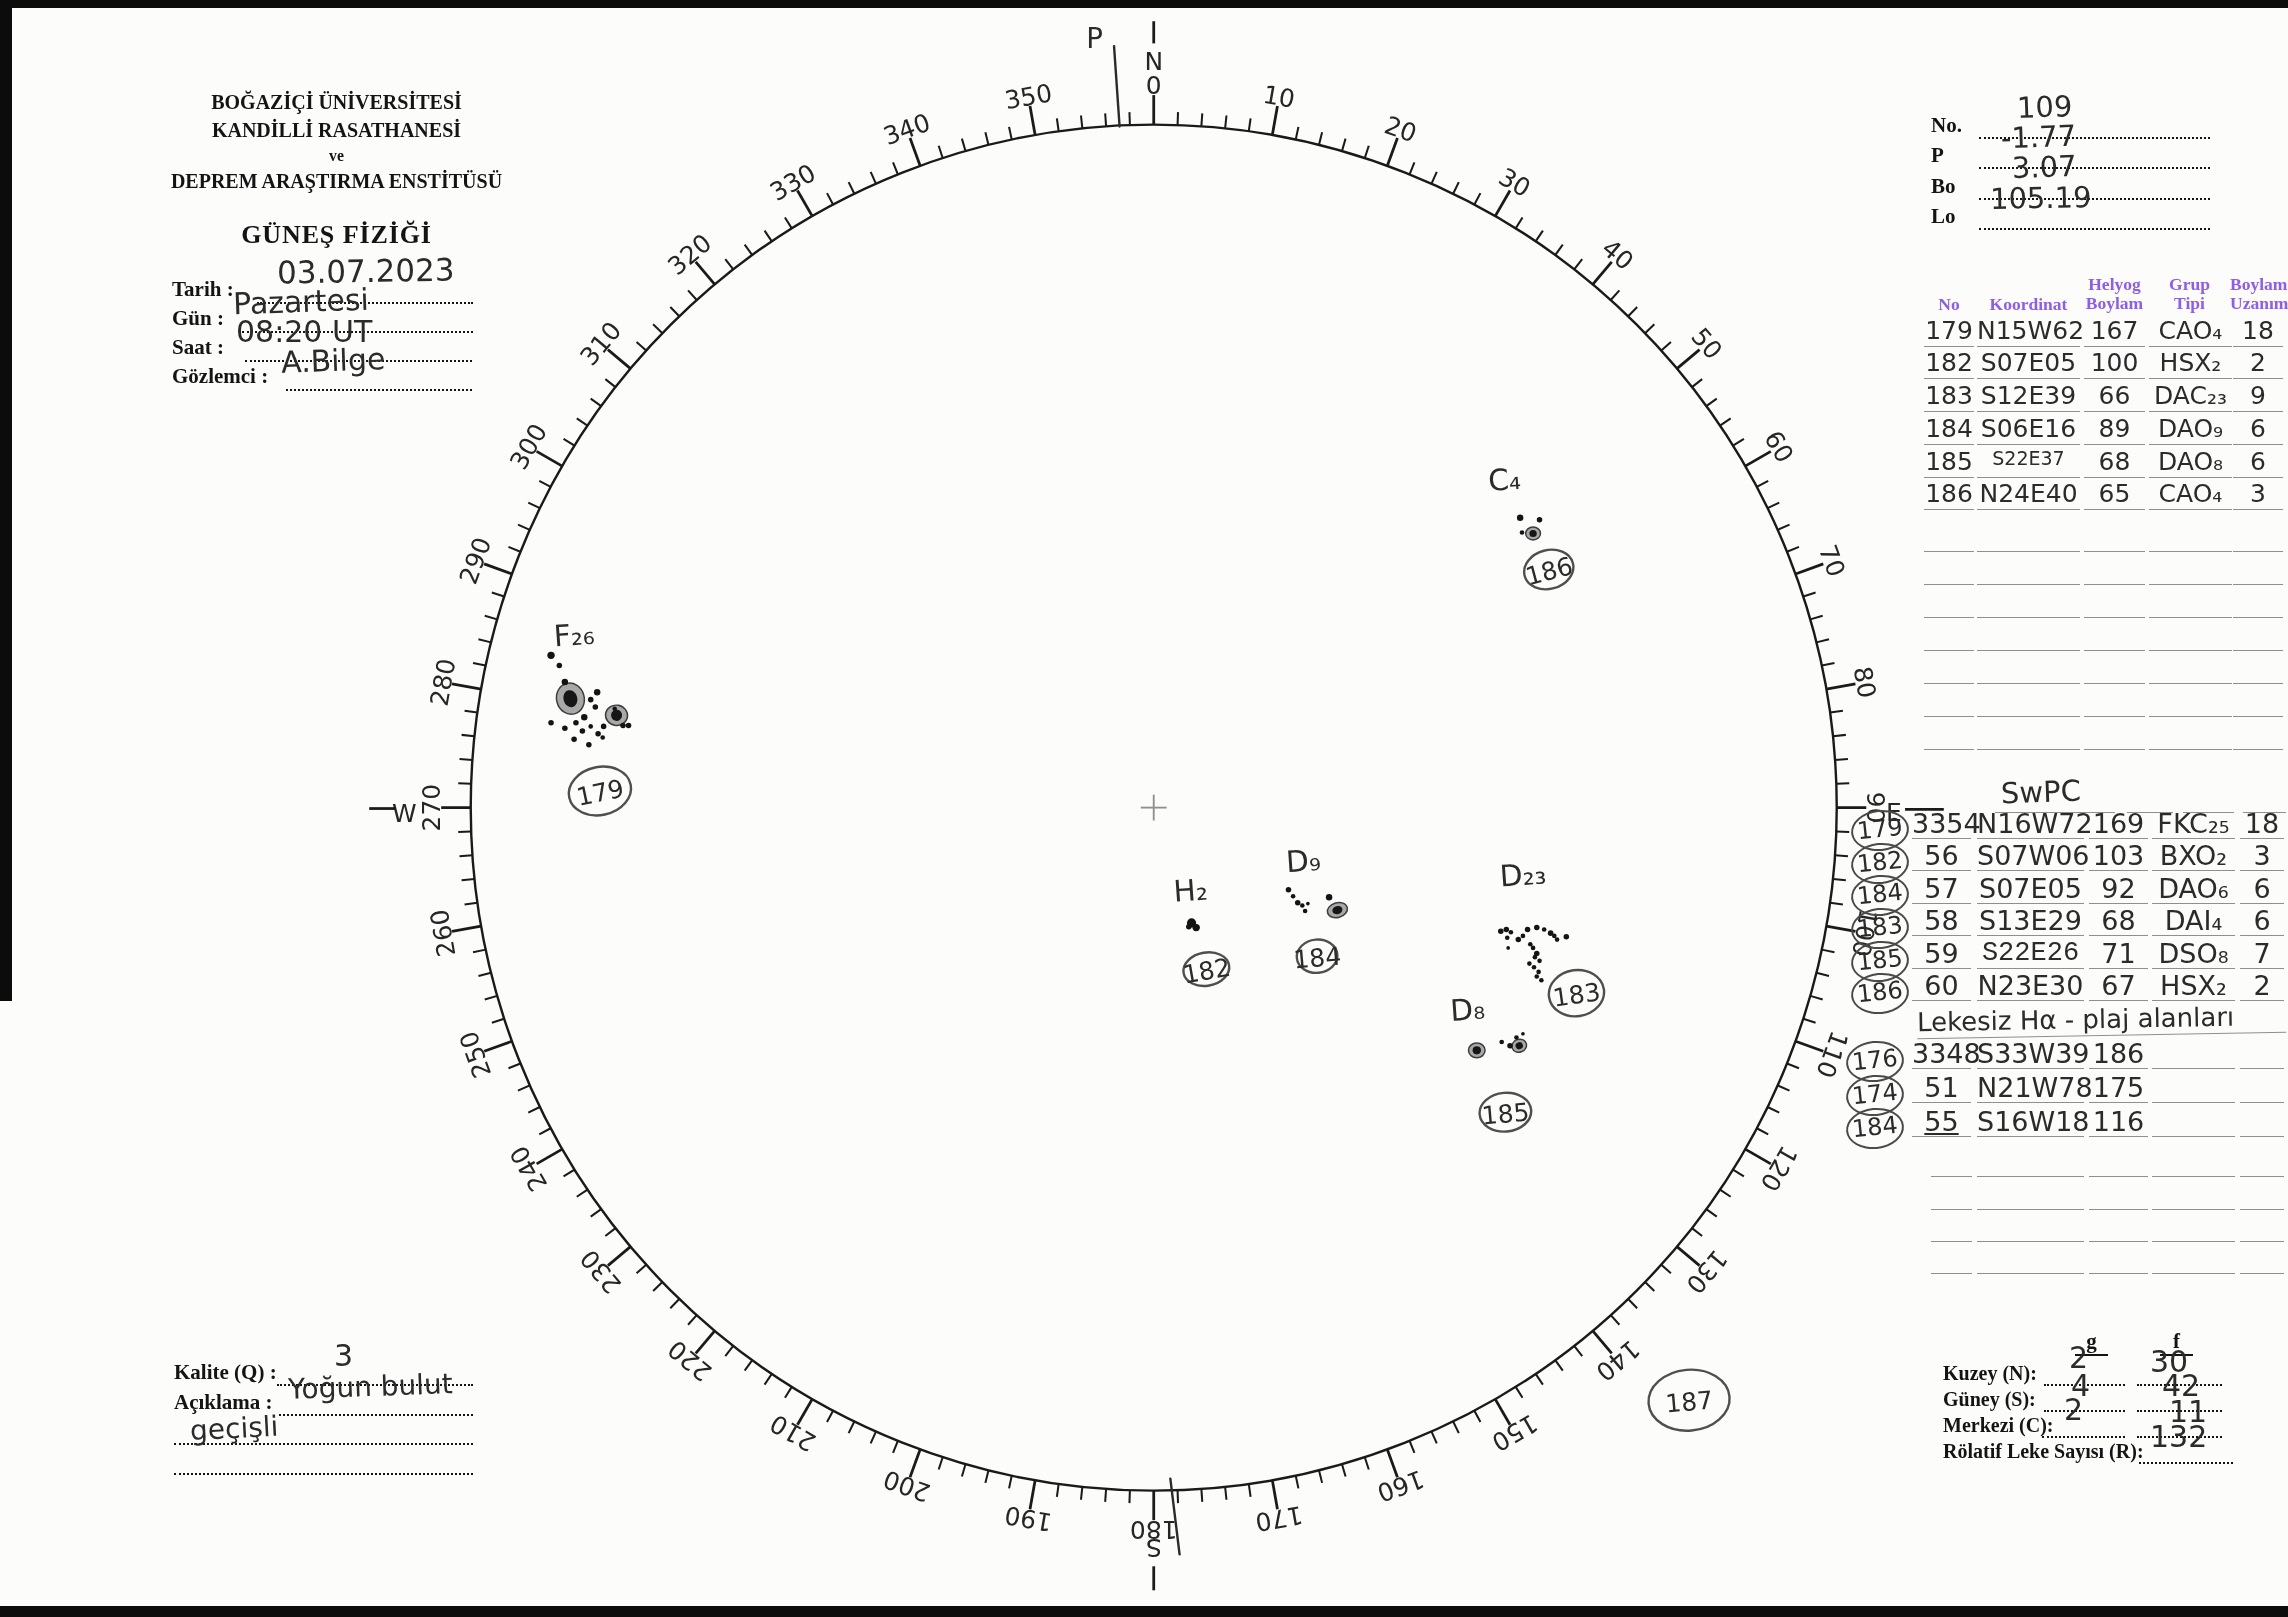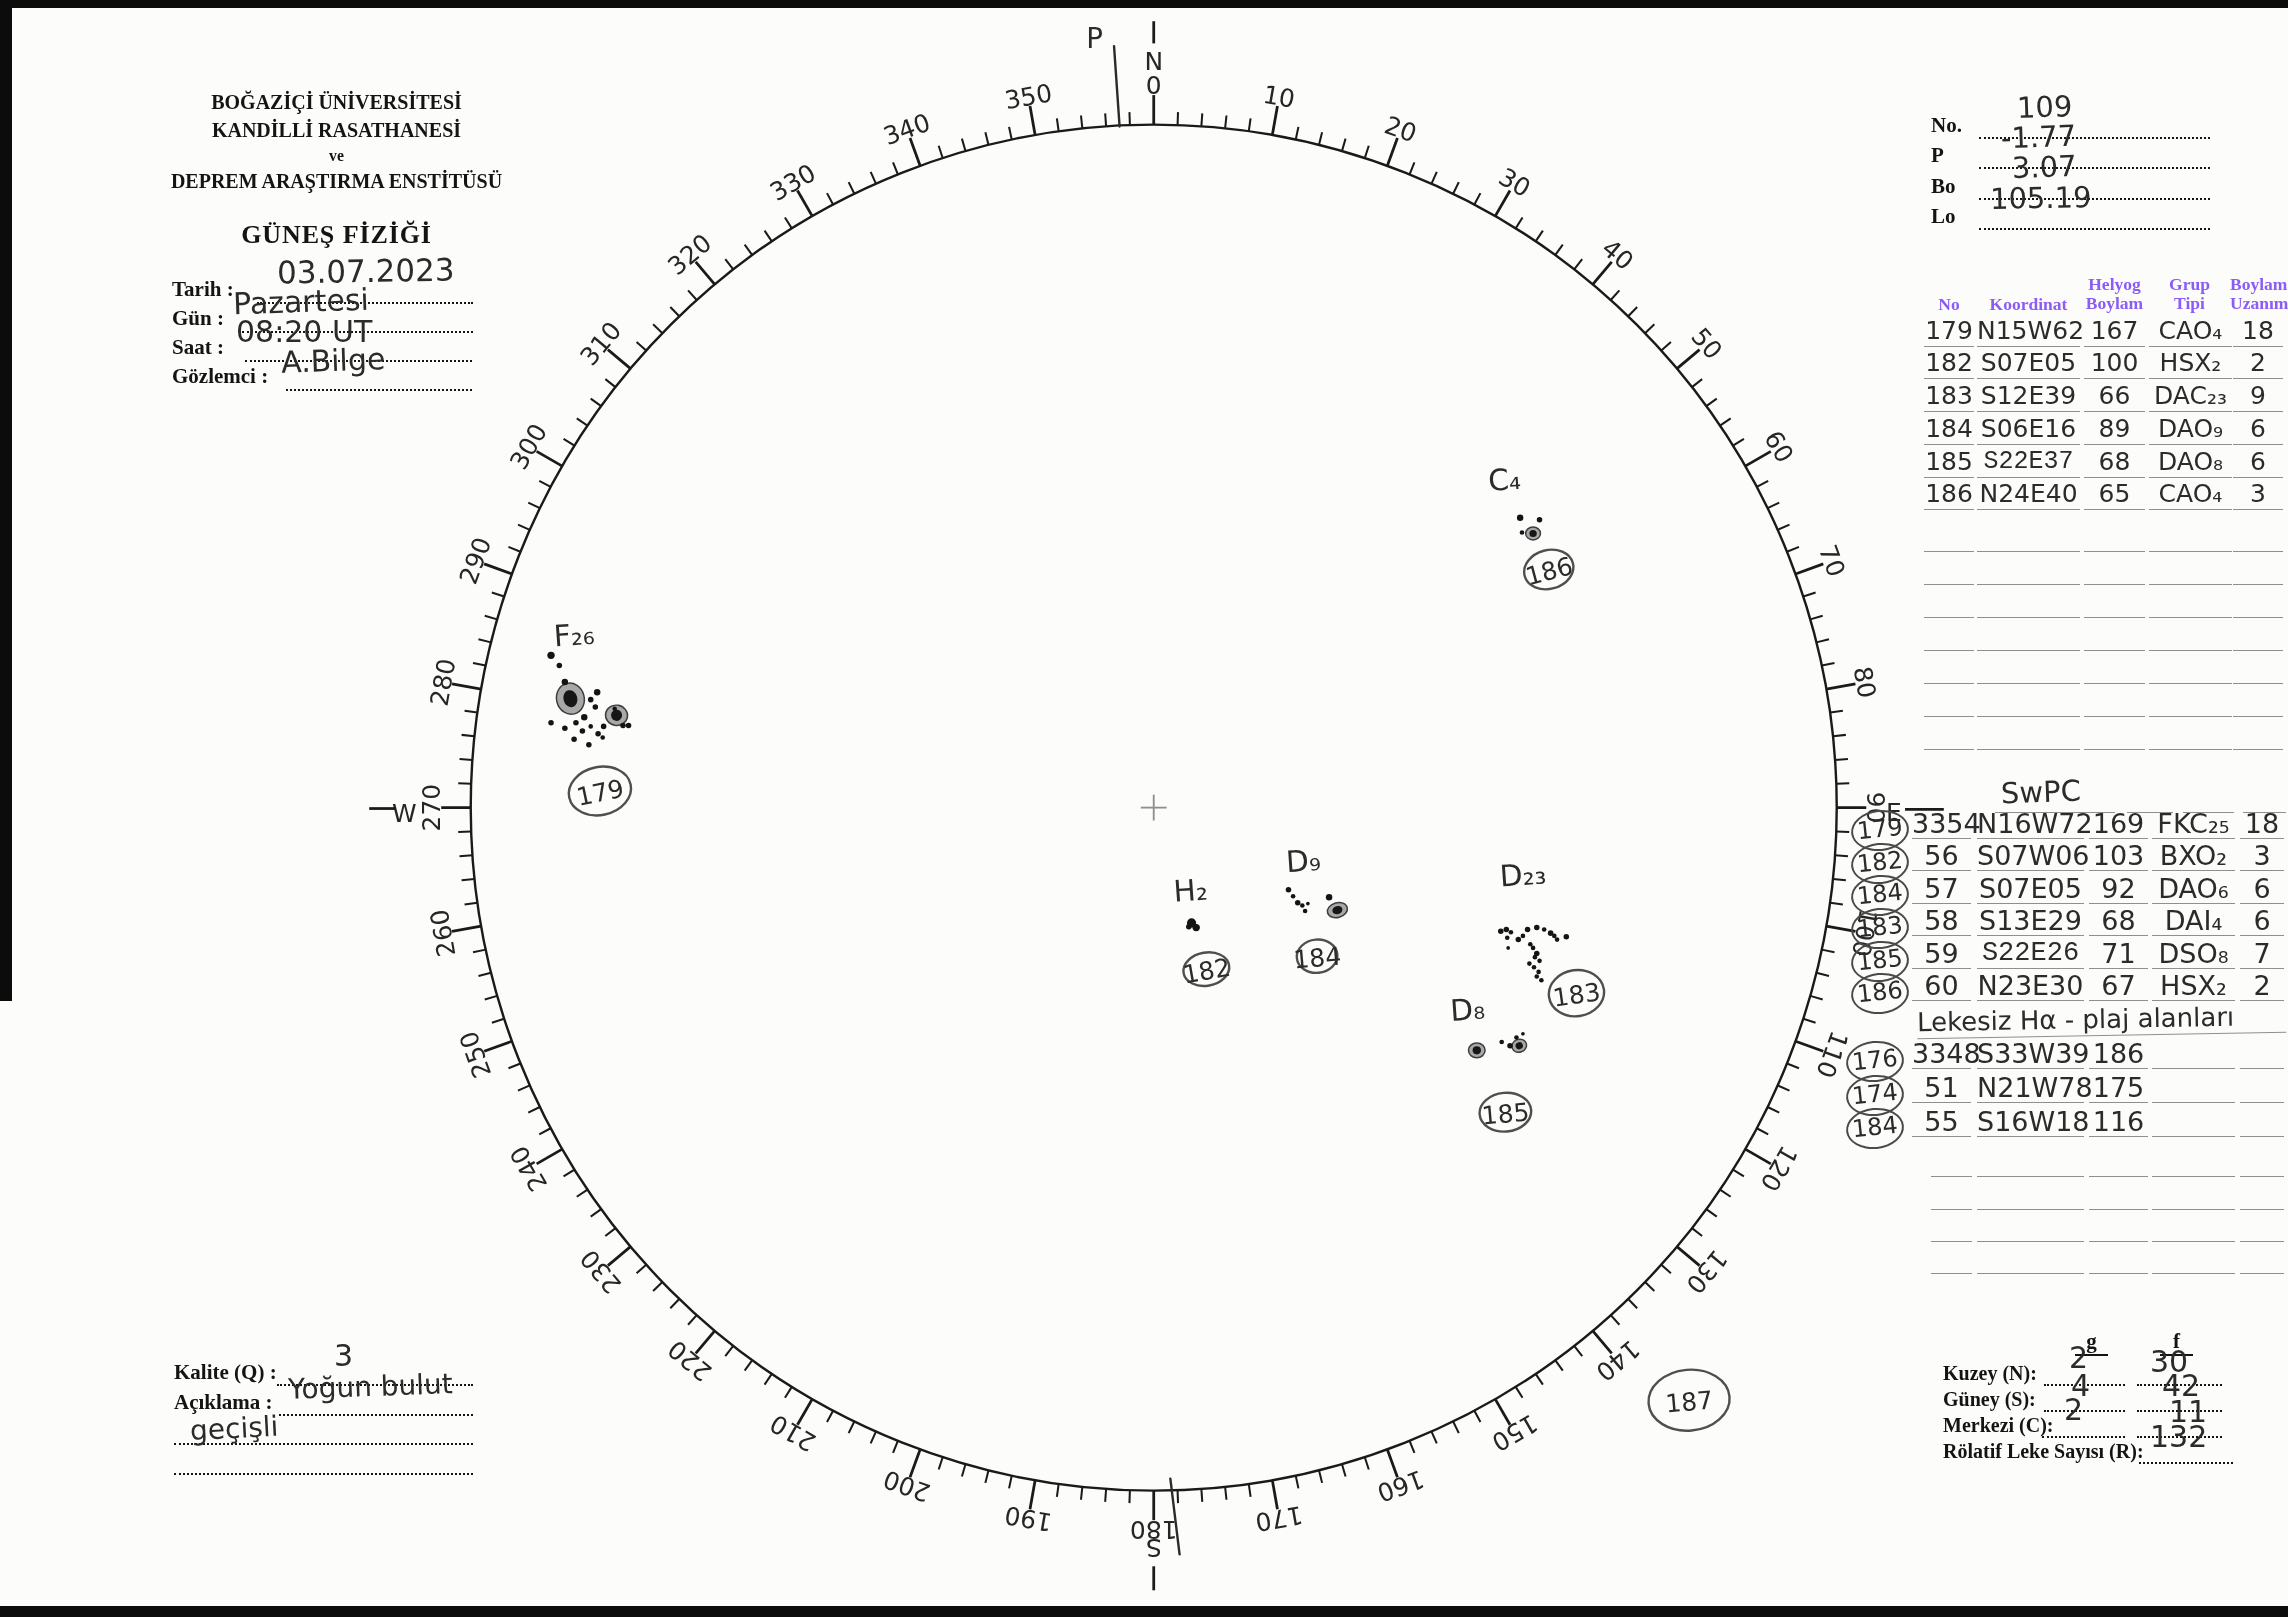--- a/index.html
+++ b/index.html
@@ -455,21 +455,21 @@
     <div class="hw" style="position:absolute;left:1977px;top:381px;width:103px;height:29.5px;border-bottom:1.8px solid #8f8f8f;text-align:center;font-size:25px;">S12E39</div>
     <div class="hw" style="position:absolute;left:2084px;top:381px;width:61px;height:29.5px;border-bottom:1.8px solid #8f8f8f;text-align:center;font-size:25px;">66</div>
     <div class="hw" style="position:absolute;left:2149px;top:381px;width:83px;height:29.5px;border-bottom:1.8px solid #8f8f8f;text-align:center;font-size:25px;">DAC₂₃</div>
     <div class="hw" style="position:absolute;left:2233px;top:381px;width:50px;height:29.5px;border-bottom:1.8px solid #8f8f8f;text-align:center;font-size:25px;">9</div>
     <div class="hw" style="position:absolute;left:1924px;top:414px;width:50px;height:29.5px;border-bottom:1.8px solid #8f8f8f;text-align:center;font-size:25px;">184</div>
     <div class="hw" style="position:absolute;left:1977px;top:414px;width:103px;height:29.5px;border-bottom:1.8px solid #8f8f8f;text-align:center;font-size:25px;">S06E16</div>
     <div class="hw" style="position:absolute;left:2084px;top:414px;width:61px;height:29.5px;border-bottom:1.8px solid #8f8f8f;text-align:center;font-size:25px;">89</div>
     <div class="hw" style="position:absolute;left:2149px;top:414px;width:83px;height:29.5px;border-bottom:1.8px solid #8f8f8f;text-align:center;font-size:25px;">DAO₉</div>
     <div class="hw" style="position:absolute;left:2233px;top:414px;width:50px;height:29.5px;border-bottom:1.8px solid #8f8f8f;text-align:center;font-size:25px;">6</div>
     <div class="hw" style="position:absolute;left:1924px;top:447px;width:50px;height:29.5px;border-bottom:1.8px solid #8f8f8f;text-align:center;font-size:25px;">185</div>
-    <div class="hw" style="position:absolute;left:1977px;top:447px;width:103px;height:29.5px;border-bottom:1.8px solid #8f8f8f;text-align:center;font-size:25px;font-family:Liberation Mono, monospace;">S22E37</div>
+    <div class="hw" style="position:absolute;left:1977px;top:447px;width:103px;height:29.5px;border-bottom:1.8px solid #8f8f8f;text-align:center;font-size:19px;">S22E37</div>
     <div class="hw" style="position:absolute;left:2084px;top:447px;width:61px;height:29.5px;border-bottom:1.8px solid #8f8f8f;text-align:center;font-size:25px;">68</div>
     <div class="hw" style="position:absolute;left:2149px;top:447px;width:83px;height:29.5px;border-bottom:1.8px solid #8f8f8f;text-align:center;font-size:25px;">DAO₈</div>
     <div class="hw" style="position:absolute;left:2233px;top:447px;width:50px;height:29.5px;border-bottom:1.8px solid #8f8f8f;text-align:center;font-size:25px;">6</div>
     <div class="hw" style="position:absolute;left:1924px;top:479px;width:50px;height:29.5px;border-bottom:1.8px solid #8f8f8f;text-align:center;font-size:25px;">186</div>
     <div class="hw" style="position:absolute;left:1977px;top:479px;width:103px;height:29.5px;border-bottom:1.8px solid #8f8f8f;text-align:center;font-size:25px;">N24E40</div>
     <div class="hw" style="position:absolute;left:2084px;top:479px;width:61px;height:29.5px;border-bottom:1.8px solid #8f8f8f;text-align:center;font-size:25px;">65</div>
     <div class="hw" style="position:absolute;left:2149px;top:479px;width:83px;height:29.5px;border-bottom:1.8px solid #8f8f8f;text-align:center;font-size:25px;">CAO₄</div>
     <div class="hw" style="position:absolute;left:2233px;top:479px;width:50px;height:29.5px;border-bottom:1.8px solid #8f8f8f;text-align:center;font-size:25px;">3</div>
     <div class="hw" style="position:absolute;left:1924px;top:521px;width:50px;height:29.5px;border-bottom:1.8px solid #8f8f8f;text-align:center;font-size:25px;"></div>
     <div class="hw" style="position:absolute;left:1977px;top:521px;width:103px;height:29.5px;border-bottom:1.8px solid #8f8f8f;text-align:center;font-size:25px;"></div>
@@ -549,21 +549,21 @@
     <div class="hw" style="position:absolute;left:2089px;top:1038px;width:59px;height:29.5px;border-bottom:1.8px solid #8f8f8f;text-align:center;font-size:27px;">186</div>
     <div class="hw" style="position:absolute;left:2152px;top:1038px;width:83px;height:29.5px;border-bottom:1.8px solid #8f8f8f;text-align:center;font-size:27px;"></div>
     <div class="hw" style="position:absolute;left:2240px;top:1038px;width:44px;height:29.5px;border-bottom:1.8px solid #8f8f8f;text-align:center;font-size:27px;"></div>
     <div class="hw" style="position:absolute;left:1846px;top:1075px;width:54px;height:37px;border:2.3px solid #4a4a4a;border-radius:50%;text-align:center;line-height:35px;font-size:24px;transform:rotate(-6deg);">174</div>
     <div class="hw" style="position:absolute;left:1912px;top:1072px;width:59px;height:29.5px;border-bottom:1.8px solid #8f8f8f;text-align:center;font-size:27px;">51</div>
     <div class="hw" style="position:absolute;left:1977px;top:1072px;width:107px;height:29.5px;border-bottom:1.8px solid #8f8f8f;text-align:center;font-size:27px;">N21W78</div>
     <div class="hw" style="position:absolute;left:2089px;top:1072px;width:59px;height:29.5px;border-bottom:1.8px solid #8f8f8f;text-align:center;font-size:27px;">175</div>
     <div class="hw" style="position:absolute;left:2152px;top:1072px;width:83px;height:29.5px;border-bottom:1.8px solid #8f8f8f;text-align:center;font-size:27px;"></div>
     <div class="hw" style="position:absolute;left:2240px;top:1072px;width:44px;height:29.5px;border-bottom:1.8px solid #8f8f8f;text-align:center;font-size:27px;"></div>
     <div class="hw" style="position:absolute;left:1846px;top:1108px;width:54px;height:37px;border:2.3px solid #4a4a4a;border-radius:50%;text-align:center;line-height:35px;font-size:24px;transform:rotate(-6deg);">184</div>
-    <div class="hw" style="position:absolute;left:1912px;top:1106px;width:59px;height:29.5px;border-bottom:1.8px solid #8f8f8f;text-align:center;font-size:27px;">55</div>
+    <div class="hw" style="position:absolute;left:1912px;top:1106px;width:59px;height:29.5px;border-bottom:1.8px solid #8f8f8f;text-align:center;font-size:27px;text-decoration:underline;">55</div>
     <div class="hw" style="position:absolute;left:1977px;top:1106px;width:107px;height:29.5px;border-bottom:1.8px solid #8f8f8f;text-align:center;font-size:27px;">S16W18</div>
     <div class="hw" style="position:absolute;left:2089px;top:1106px;width:59px;height:29.5px;border-bottom:1.8px solid #8f8f8f;text-align:center;font-size:27px;">116</div>
     <div class="hw" style="position:absolute;left:2152px;top:1106px;width:83px;height:29.5px;border-bottom:1.8px solid #8f8f8f;text-align:center;font-size:27px;"></div>
     <div class="hw" style="position:absolute;left:2240px;top:1106px;width:44px;height:29.5px;border-bottom:1.8px solid #8f8f8f;text-align:center;font-size:27px;"></div>
     <div class="hw" style="position:absolute;left:1931px;top:1146px;width:41px;height:29.5px;border-bottom:1.8px solid #8f8f8f;text-align:center;font-size:27px;"></div>
     <div class="hw" style="position:absolute;left:1977px;top:1146px;width:107px;height:29.5px;border-bottom:1.8px solid #8f8f8f;text-align:center;font-size:27px;"></div>
     <div class="hw" style="position:absolute;left:2089px;top:1146px;width:59px;height:29.5px;border-bottom:1.8px solid #8f8f8f;text-align:center;font-size:27px;"></div>
     <div class="hw" style="position:absolute;left:2152px;top:1146px;width:83px;height:29.5px;border-bottom:1.8px solid #8f8f8f;text-align:center;font-size:27px;"></div>
     <div class="hw" style="position:absolute;left:2240px;top:1146px;width:44px;height:29.5px;border-bottom:1.8px solid #8f8f8f;text-align:center;font-size:27px;"></div>
     <div class="hw" style="position:absolute;left:1931px;top:1179px;width:41px;height:29.5px;border-bottom:1.8px solid #8f8f8f;text-align:center;font-size:27px;"></div>

